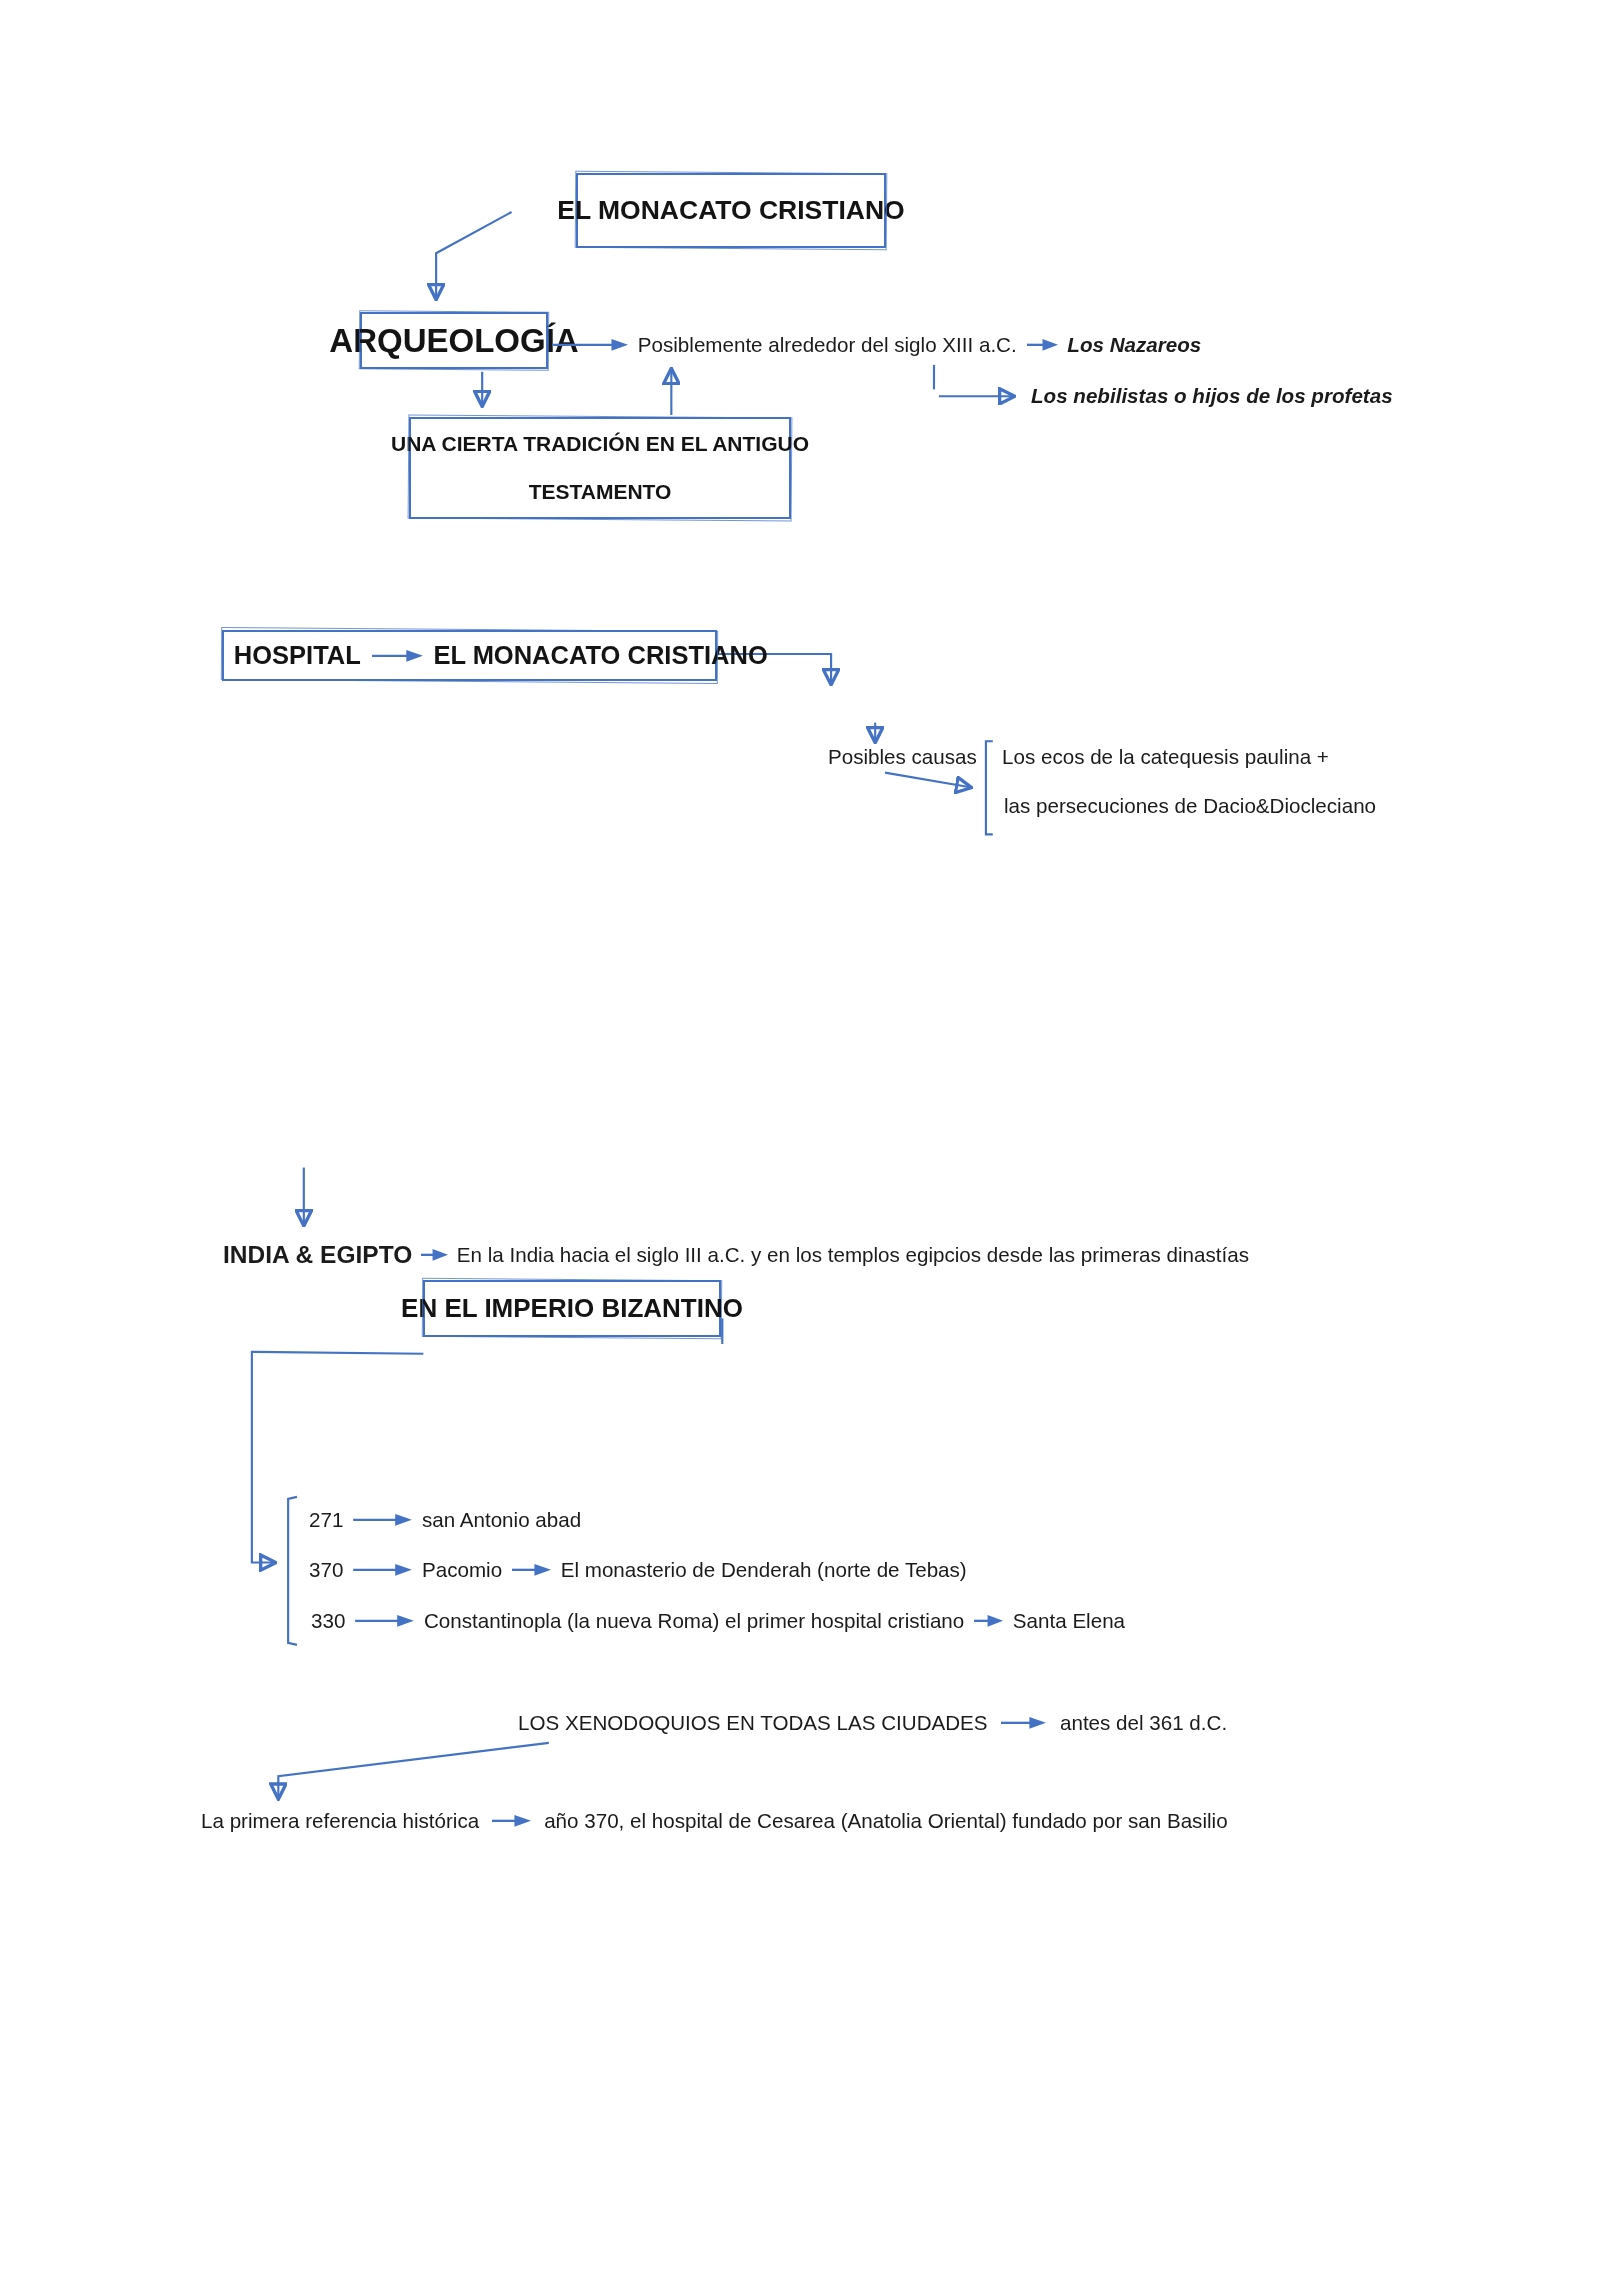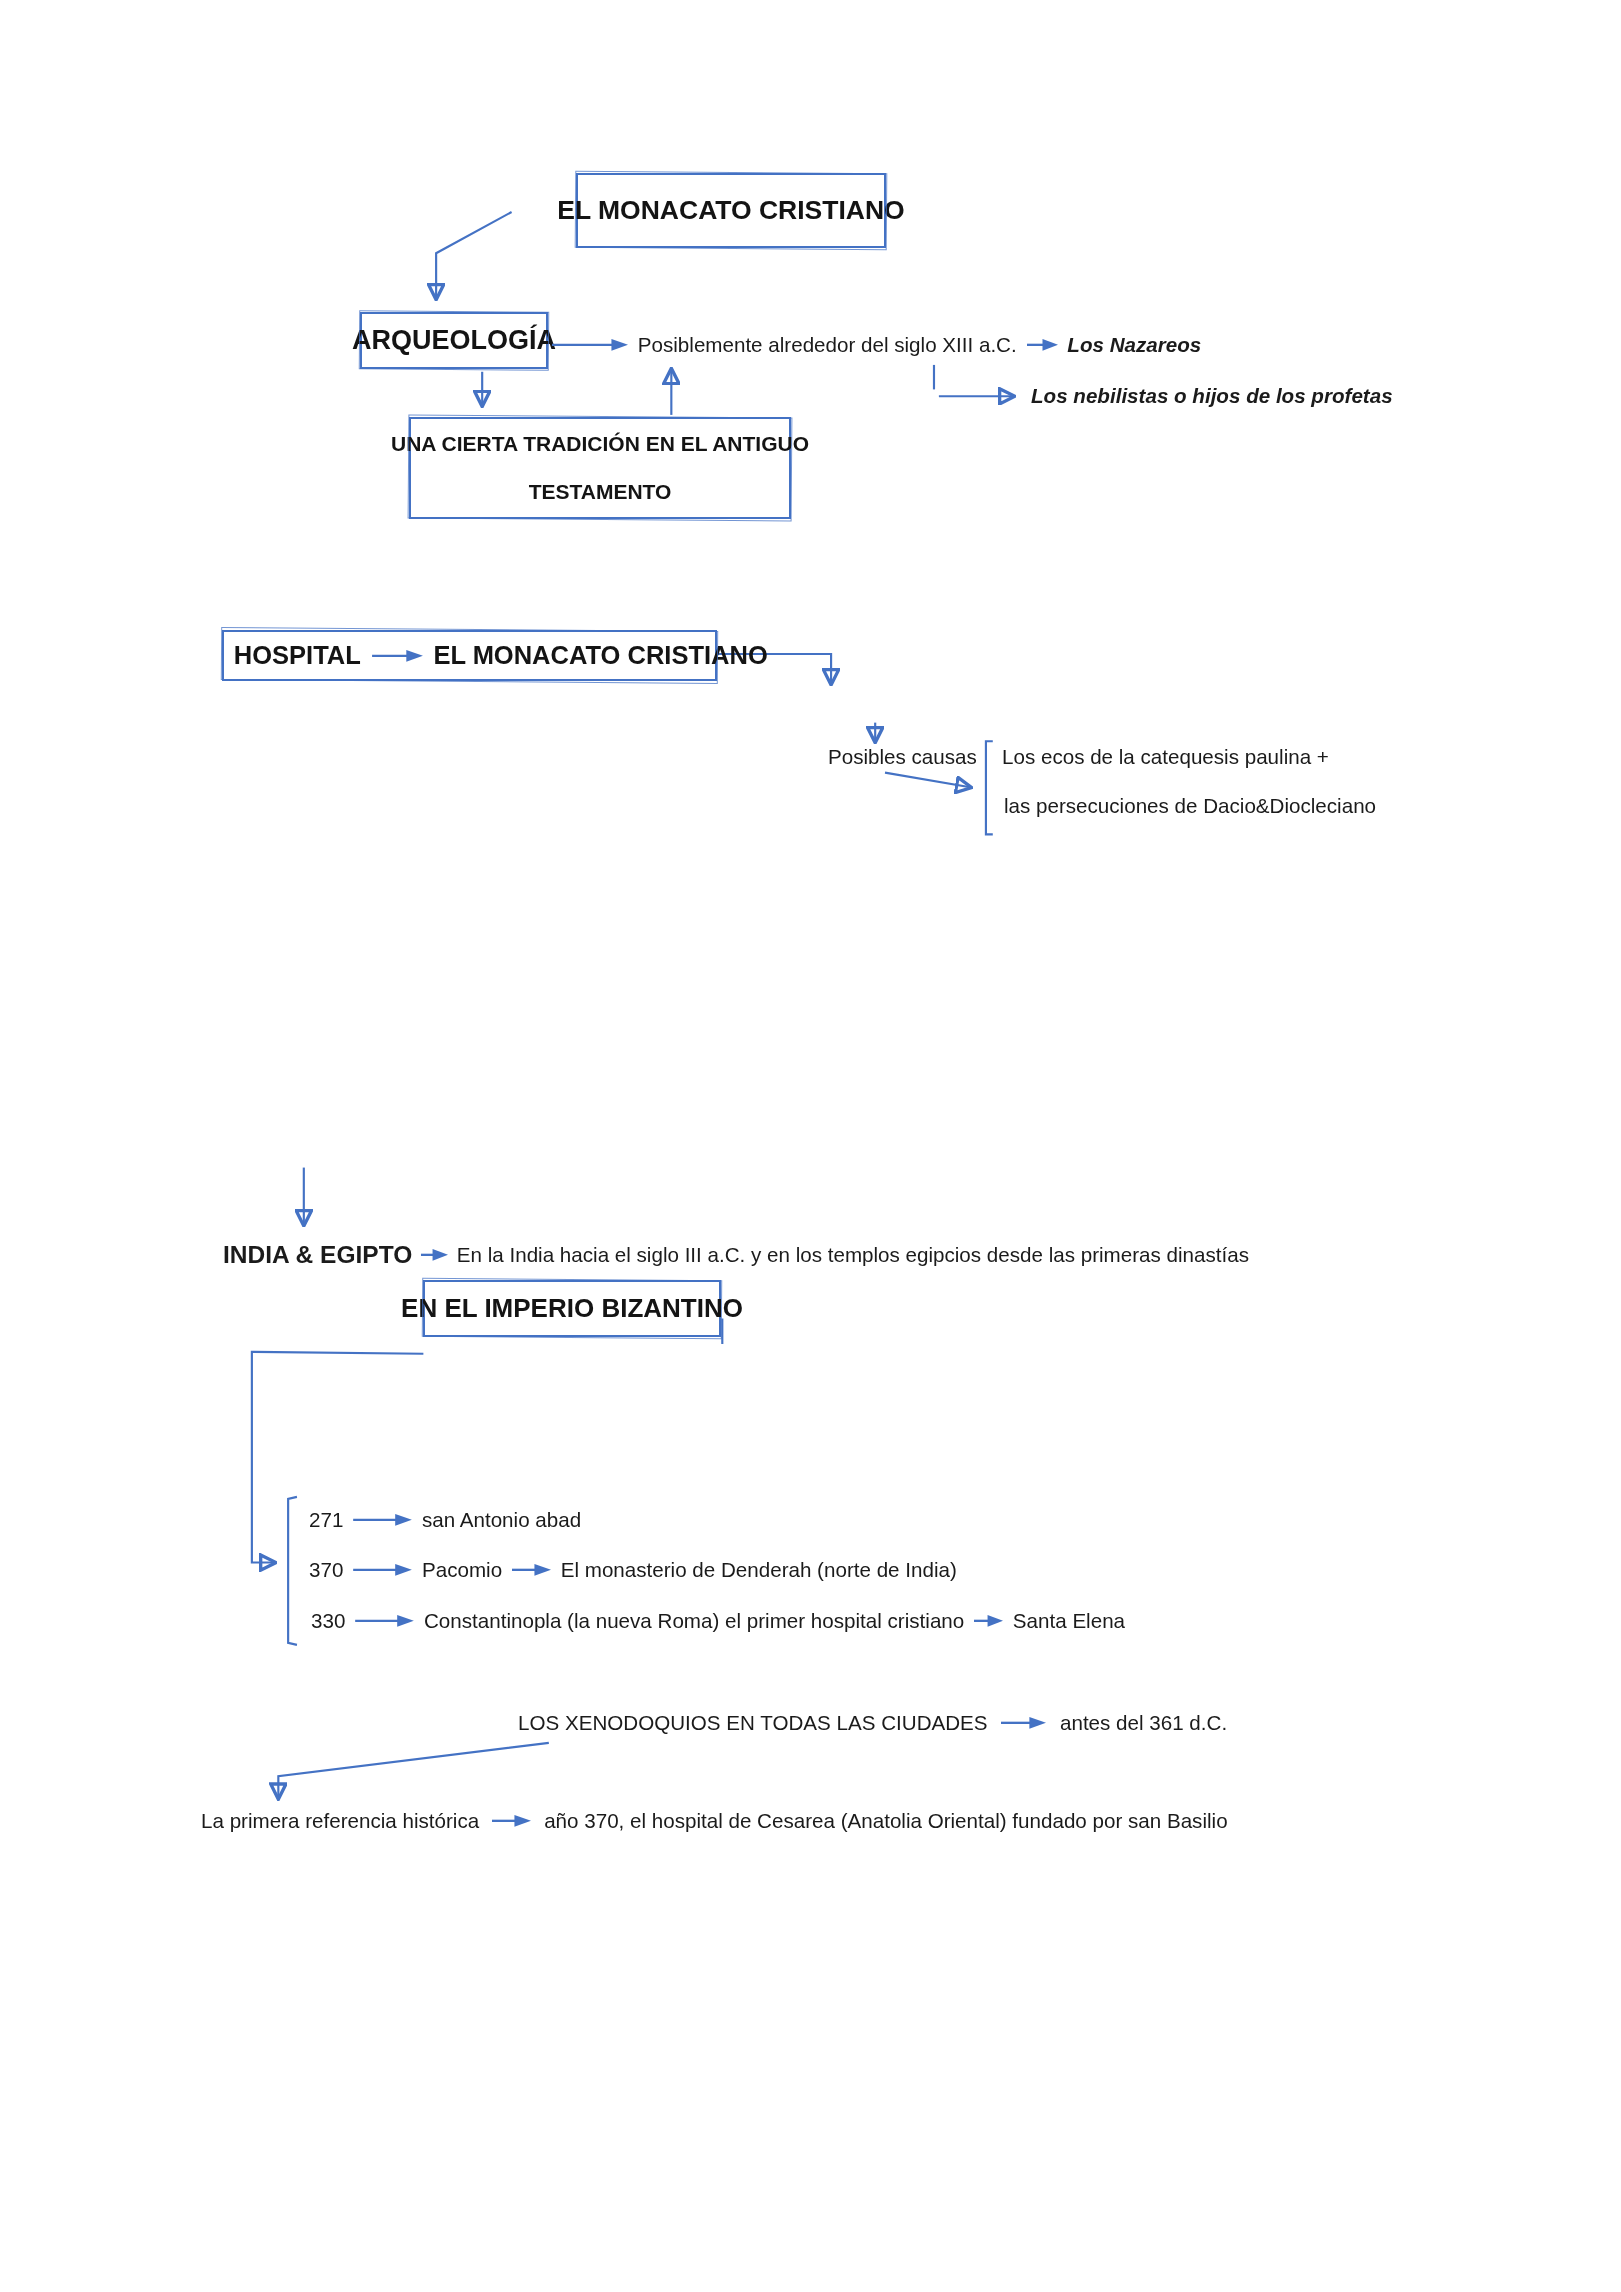--- a/index.html
+++ b/index.html
@@ -75,21 +75,21 @@
 
     <path d="M 303 1527 L 294 1529 L 294 1676 L 303 1678" stroke-width="2"></path>
 
     <path d="M 560 1778 L 284 1812 L 284 1834" marker-end="url(#ah)"></path>
   </svg>
 
   <div class="box" style="left:576px;top:173px;width:306px;height:71px;font-size:26.5px;">
     <span>EL MONACATO CRISTIANO</span>
   </div>
 
-  <div class="box" style="left:360px;top:312px;width:184px;height:53px;font-size:27px;">
+  <div class="box" style="left:360px;top:312px;width:184px;height:53px;font-size:33px;">
     <span>ARQUEOLOGÍA</span>
   </div>
 
   <div class="row" style="left:551px;top:332px;">
     <svg class="arr" width="78" height="13.7" viewBox="0 0 80 14">
       <line x1="1" y1="7" x2="64" y2="7"></line>
         <polygon points="62,1 79,7 62,13"></polygon>
     </svg>
     <span>Posiblemente alrededor del siglo XIII a.C.</span>
     <svg class="arr" width="33" height="13.7" viewBox="0 0 34 14">
@@ -148,21 +148,21 @@
     <span>370</span>
     <svg class="arr" width="61" height="13.7" viewBox="0 0 62 14">
       <line x1="1" y1="7" x2="46" y2="7"></line>
         <polygon points="44,1 61,7 44,13"></polygon>
     </svg>
     <span>Pacomio</span>
     <svg class="arr" width="41" height="13.7" viewBox="0 0 42 14">
       <line x1="1" y1="7" x2="26" y2="7"></line>
         <polygon points="24,1 41,7 24,13"></polygon>
     </svg>
-    <span>El monasterio de Denderah (norte de India)</span>
+    <span>El monasterio de Denderah (norte de Tebas)</span>
   </div>
 
   <div class="row" style="left:311px;top:1608px;">
     <span>330</span>
     <svg class="arr" width="61" height="13.7" viewBox="0 0 62 14">
       <line x1="1" y1="7" x2="46" y2="7"></line>
         <polygon points="44,1 61,7 44,13"></polygon>
     </svg>
     <span>Constantinopla (la nueva Roma) el primer hospital cristiano</span>
     <svg class="arr" width="31" height="13.7" viewBox="0 0 32 14">

